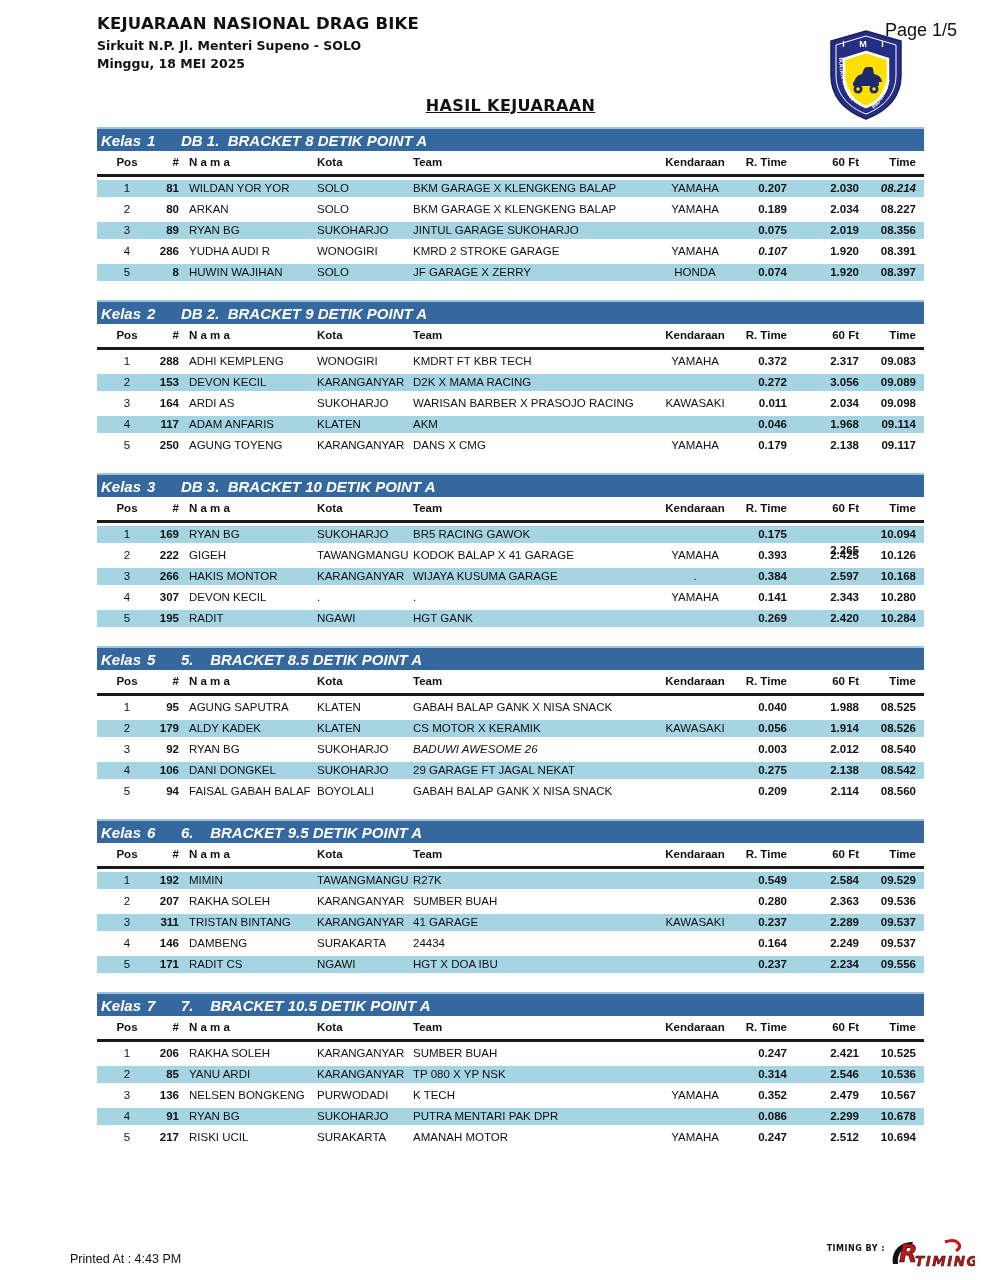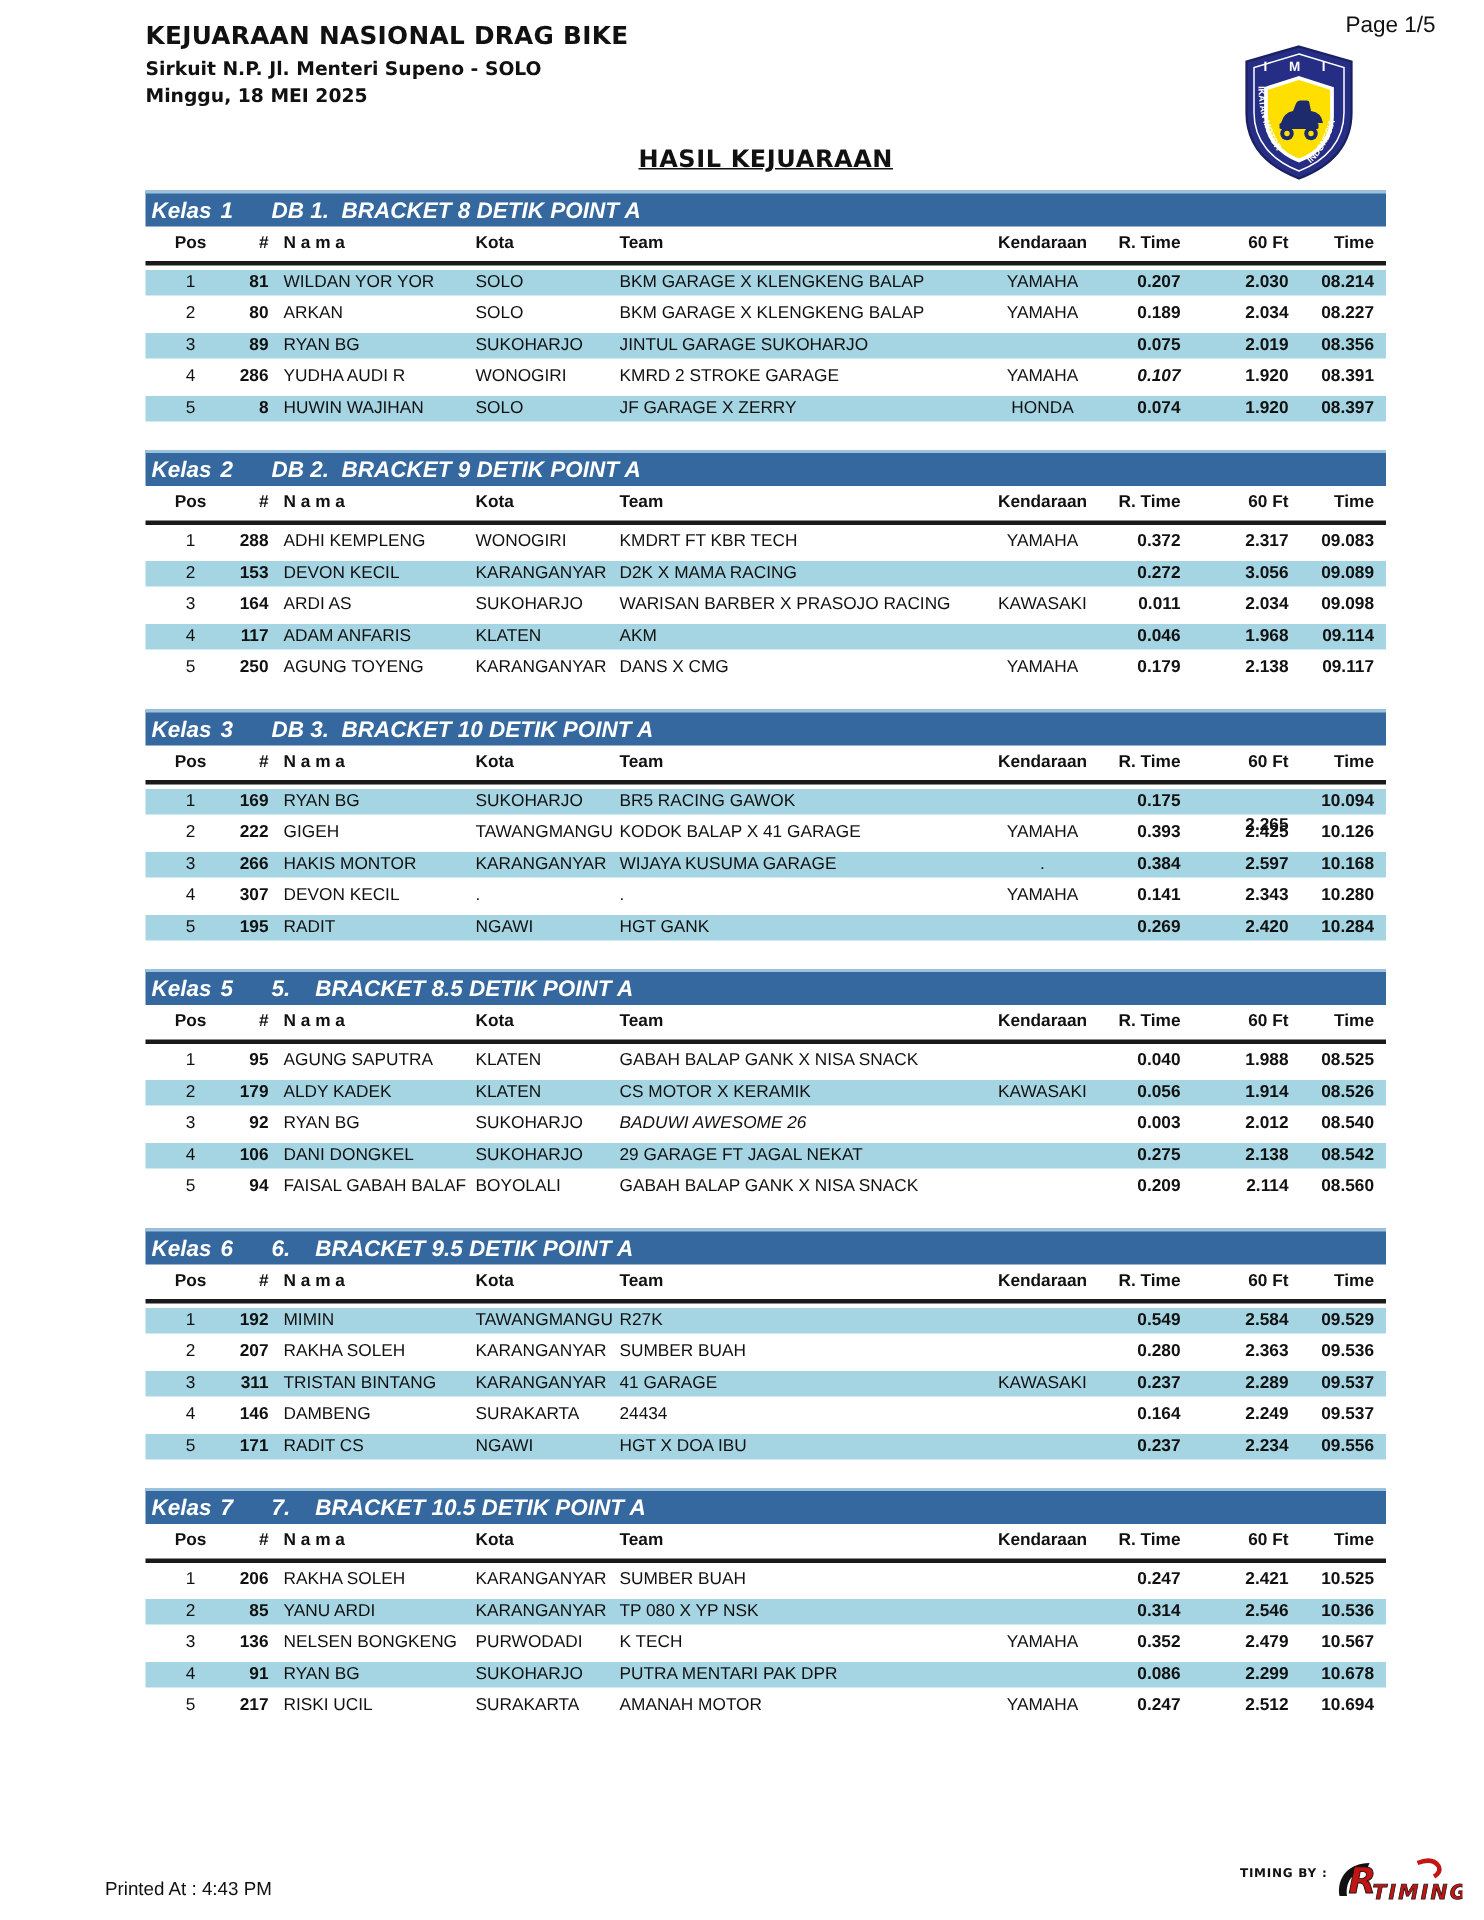--- a/index.html
+++ b/index.html
@@ -4,21 +4,21 @@
 <style>
   :root{
     --bar:#35689E; --strip:#9CC2DD; --shade:#A5D5E3; --ink:#111;
   }
   html,body{margin:0;padding:0;}
   body{
     width:989px;height:1280px;background:#fff;position:relative;
     font-family:"Liberation Sans", sans-serif;color:var(--ink);
     -webkit-font-smoothing:antialiased;
   }
-  .page-num{position:absolute;top:8px;right:32px;font-size:15px;}
+  .page-num{position:absolute;top:20px;right:32px;font-size:18px;}
   .doc-header{position:absolute;left:97px;top:14px;line-height:1.25;font-family:"DejaVu Sans", sans-serif;}
   .doc-header .h1{font-size:16.5px;font-weight:bold;letter-spacing:.2px;}
   .doc-header .h2{font-size:15.5px;font-weight:bold;margin-top:4px;}
   .doc-header .h3{font-size:12.5px;font-weight:bold;margin-top:3px;}
   .imi-logo{position:absolute;left:827px;top:30px;}
   .results-title{
     position:absolute;left:97px;top:96px;width:827px;text-align:center;
     font-size:16px;font-weight:bold;text-decoration:underline;letter-spacing:.4px;
     font-family:"DejaVu Sans", sans-serif;
   }
@@ -99,21 +99,21 @@
       </div>
       <div class="row shade">
         <span class="col ac" style="width: 60px;">1</span>
         <span class="col ar b" style="width: 30px;">81</span>
         <span class="col al" style="width: 128px;">WILDAN YOR YOR</span>
         <span class="col al" style="width: 96px;">SOLO</span>
         <span class="col al" style="width: 250px;">BKM GARAGE X KLENGKENG BALAP</span>
         <span class="col ac" style="width: 68px;">YAMAHA</span>
         <span class="col ar b" style="width: 66px;">0.207</span>
         <span class="col ar b" style="width: 72px;">2.030</span>
-        <span class="col ar b" style="width: 57px;">08.214</span>
+        <span class="col ar b" style="width: 57px; font-style: italic;">08.214</span>
       </div>
       <div class="row">
         <span class="col ac" style="width: 60px;">2</span>
         <span class="col ar b" style="width: 30px;">80</span>
         <span class="col al" style="width: 128px;">ARKAN</span>
         <span class="col al" style="width: 96px;">SOLO</span>
         <span class="col al" style="width: 250px;">BKM GARAGE X KLENGKENG BALAP</span>
         <span class="col ac" style="width: 68px;">YAMAHA</span>
         <span class="col ar b" style="width: 66px;">0.189</span>
         <span class="col ar b" style="width: 72px;">2.034</span>

